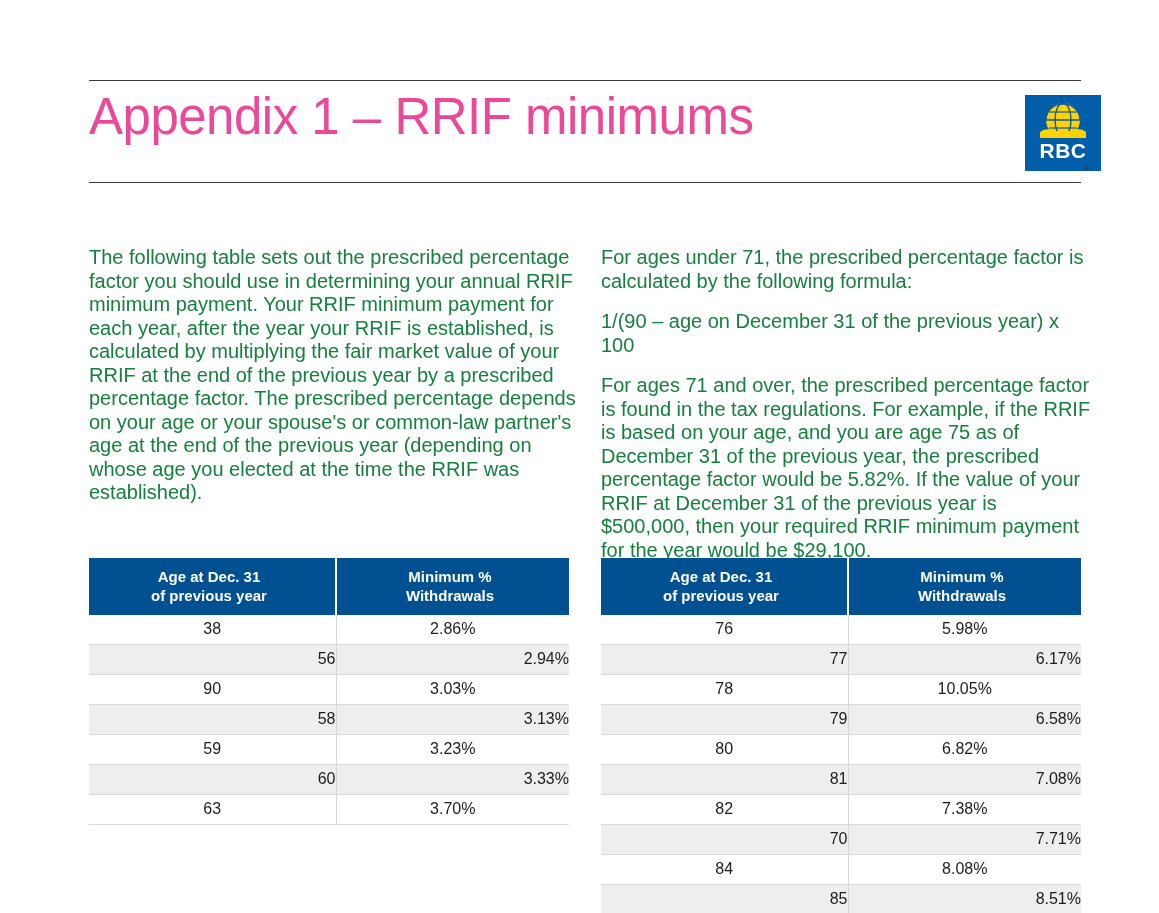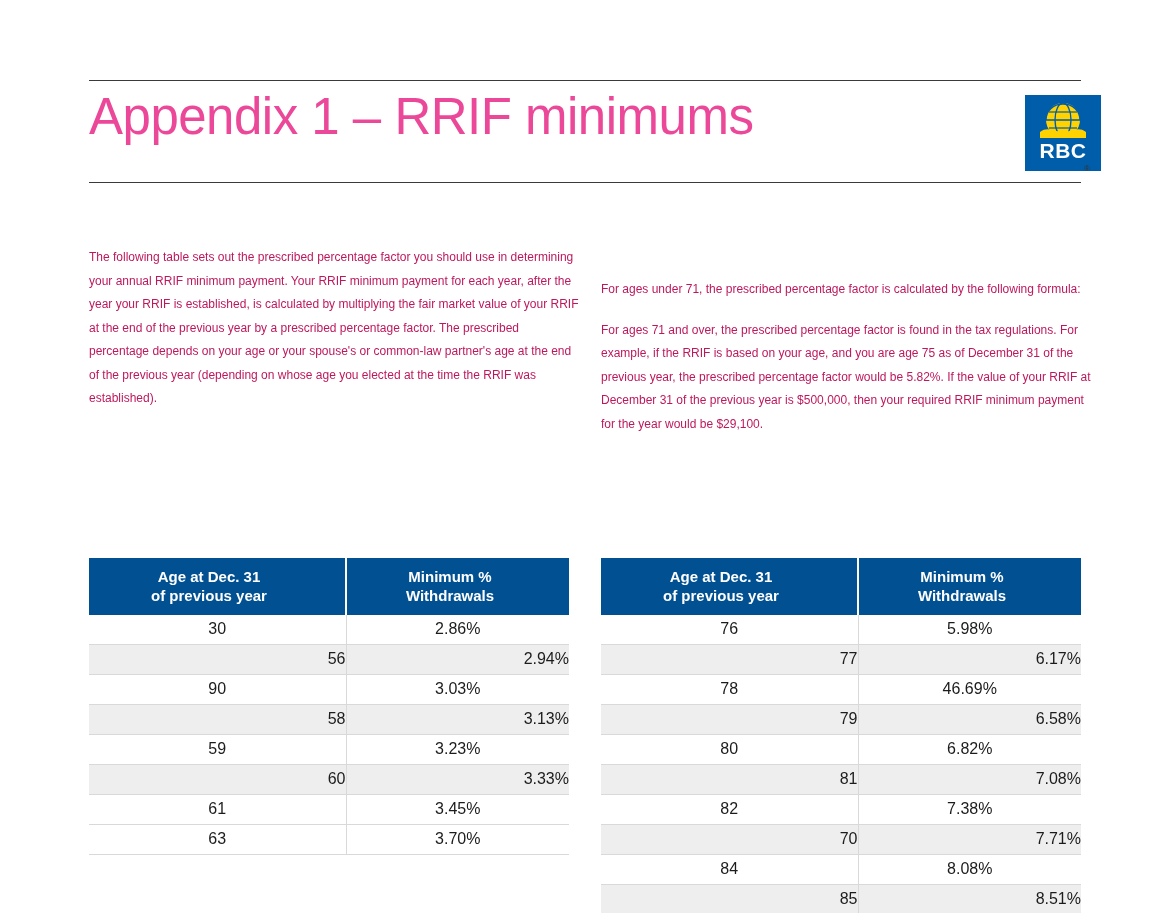--- a/index.html
+++ b/index.html
@@ -93,38 +93,37 @@
     position: absolute;
     right: -9px;
     bottom: -2px;
     font-size: 8px;
     color: #333;
   }
 
   
   .col {
     position: absolute;
-    font-size: 12px;
+    font-size: 20px;
     line-height: 23.5px;
-    color: #be185d;
+    color: #15803d;
   }
   .col p {
     margin: 0 0 17px 0;
   }
   .col p:last-child { margin-bottom: 0; }
   .col-left {
     left: 89px;
     top: 246px;
     width: 490px;
   }
   .col-right {
     left: 601px;
     top: 246px;
     width: 490px;
-    margin-top: 32px;
   }
 
   
   .table-wrap {
     position: absolute;
     top: 558px;
     width: 480px;
   }
   .table-left { left: 89px; }
   .table-right { left: 601px; }
@@ -133,21 +132,21 @@
     border-collapse: collapse;
     width: 100%;
     table-layout: fixed;
   }
   table.rrif th {
     background: #005092;
     color: #ffffff;
     font-size: 15px;
     font-weight: bold;
     line-height: 19px;
-    padding: 9px 16px 10px 0;
+    padding: 9px 6px 10px 0;
     text-align: center;
     border: none;
   }
   table.rrif th.age-col { width: 50%; border-right: 2px solid #ffffff; }
   table.rrif td {
     font-size: 16px;
     text-align: center;
     padding: 5px 0 6px 0;
     border-bottom: 1px solid #d9d9d9;
     color: #1c1c1c;
@@ -187,40 +186,41 @@
     </div>
     <div class="rule-bottom"></div>
   </div>
 
   <div class="col col-left">
     <p>The following table sets out the prescribed percentage factor you should use in determining your annual RRIF minimum payment. Your RRIF minimum payment for each year, after the year your RRIF is established, is calculated by multiplying the fair market value of your RRIF at the end of the previous year by a prescribed percentage factor. The prescribed percentage depends on your age or your spouse's or common-law partner's age at the end of the previous year (depending on whose age you elected at the time the RRIF was established).</p>
   </div>
 
   <div class="col col-right">
     <p>For ages under 71, the prescribed percentage factor is calculated by the following formula:</p>
+    <p>1/(90 – age on December 31 of the previous year) x 100</p>
     <p>For ages 71 and over, the prescribed percentage factor is found in the tax regulations. For example, if the RRIF is based on your age, and you are age 75 as of December 31 of the previous year, the prescribed percentage factor would be 5.82%. If the value of your RRIF at December 31 of the previous year is $500,000, then your required RRIF minimum payment for the year would be $29,100.</p>
   </div>
 
   <div class="table-wrap table-left">
     <table class="rrif">
       <thead>
         <tr>
           <th class="age-col">
             <span>Age at Dec. 31</span><br>
             <span>of previous year</span>
           </th>
           <th>
             <span>Minimum %</span><br>
             <span>Withdrawals</span>
           </th>
         </tr>
       </thead>
       <tbody>
           <tr>
-            <td class="age-col">30</td>
+            <td class="age-col">38</td>
             <td>2.86%</td>
           </tr>
           <tr class="alt">
             <td class="age-col">56</td>
             <td>2.94%</td>
           </tr>
           <tr>
             <td class="age-col">90</td>
             <td>3.03%</td>
           </tr>
@@ -228,24 +228,20 @@
             <td class="age-col">58</td>
             <td>3.13%</td>
           </tr>
           <tr>
             <td class="age-col">59</td>
             <td>3.23%</td>
           </tr>
           <tr class="alt">
             <td class="age-col">60</td>
             <td>3.33%</td>
-          </tr>
-          <tr>
-            <td class="age-col">61</td>
-            <td>3.45%</td>
           </tr>
           <tr>
             <td class="age-col">63</td>
             <td>3.70%</td>
           </tr>
         </tbody>
     </table>
   </div>
 
   <div class="table-wrap table-right">
@@ -266,21 +262,21 @@
           <tr>
             <td class="age-col">76</td>
             <td>5.98%</td>
           </tr>
           <tr class="alt">
             <td class="age-col">77</td>
             <td>6.17%</td>
           </tr>
           <tr>
             <td class="age-col">78</td>
-            <td>46.69%</td>
+            <td>10.05%</td>
           </tr>
           <tr class="alt">
             <td class="age-col">79</td>
             <td>6.58%</td>
           </tr>
           <tr>
             <td class="age-col">80</td>
             <td>6.82%</td>
           </tr>
           <tr class="alt">

